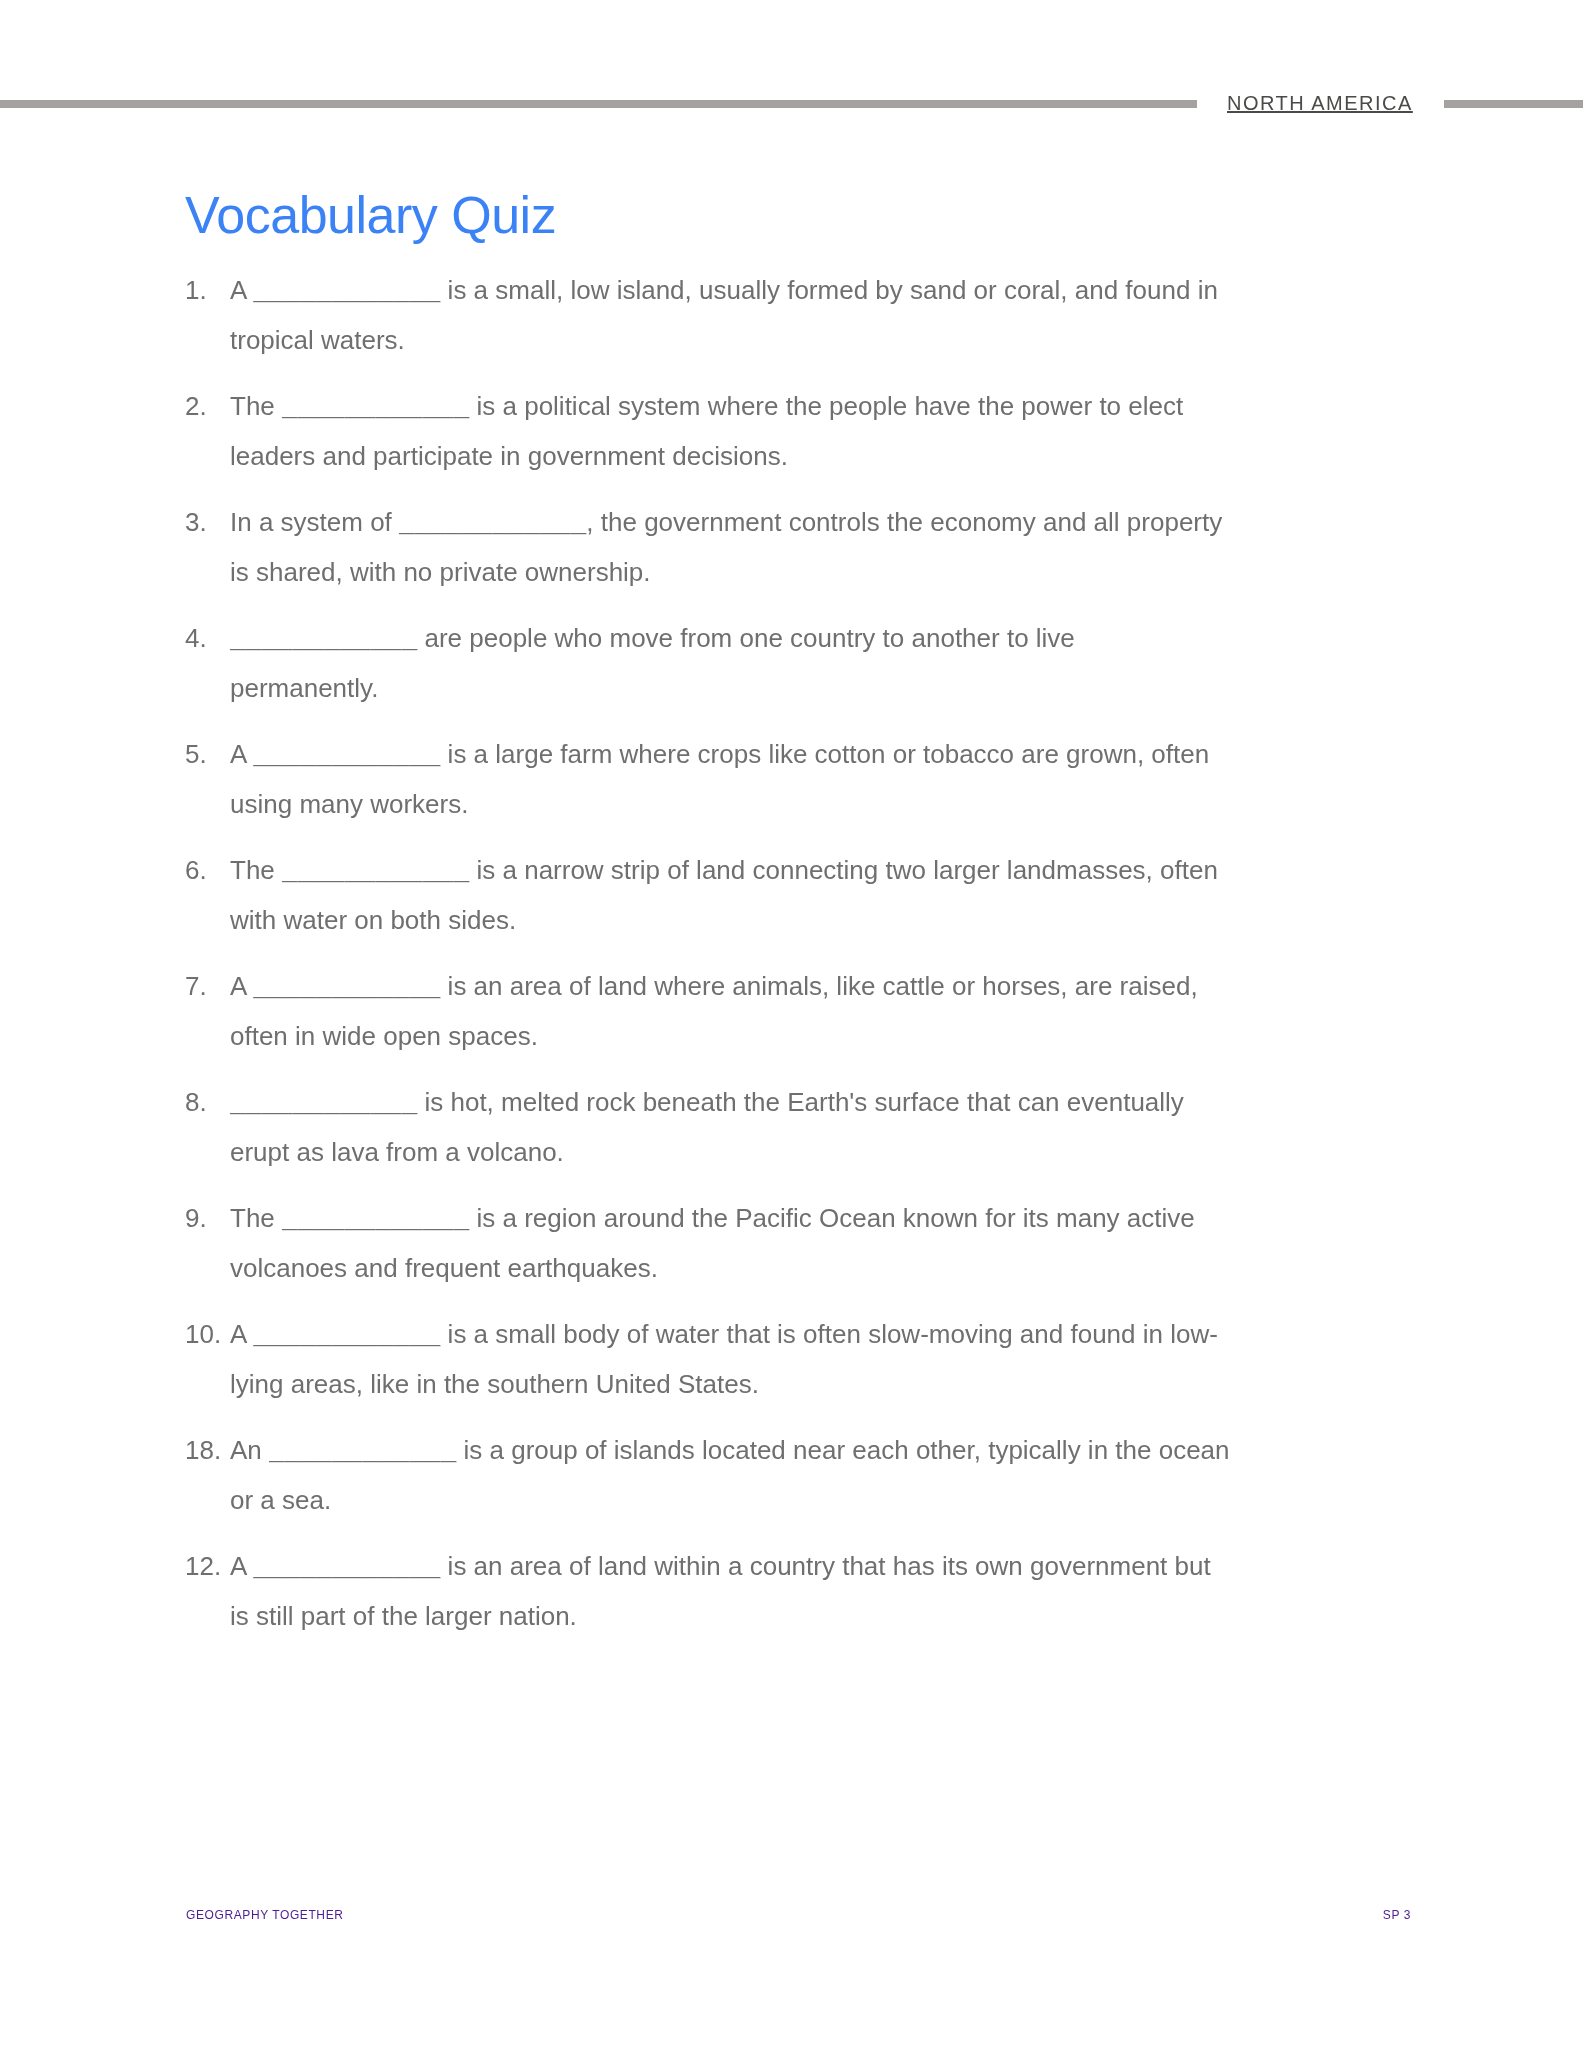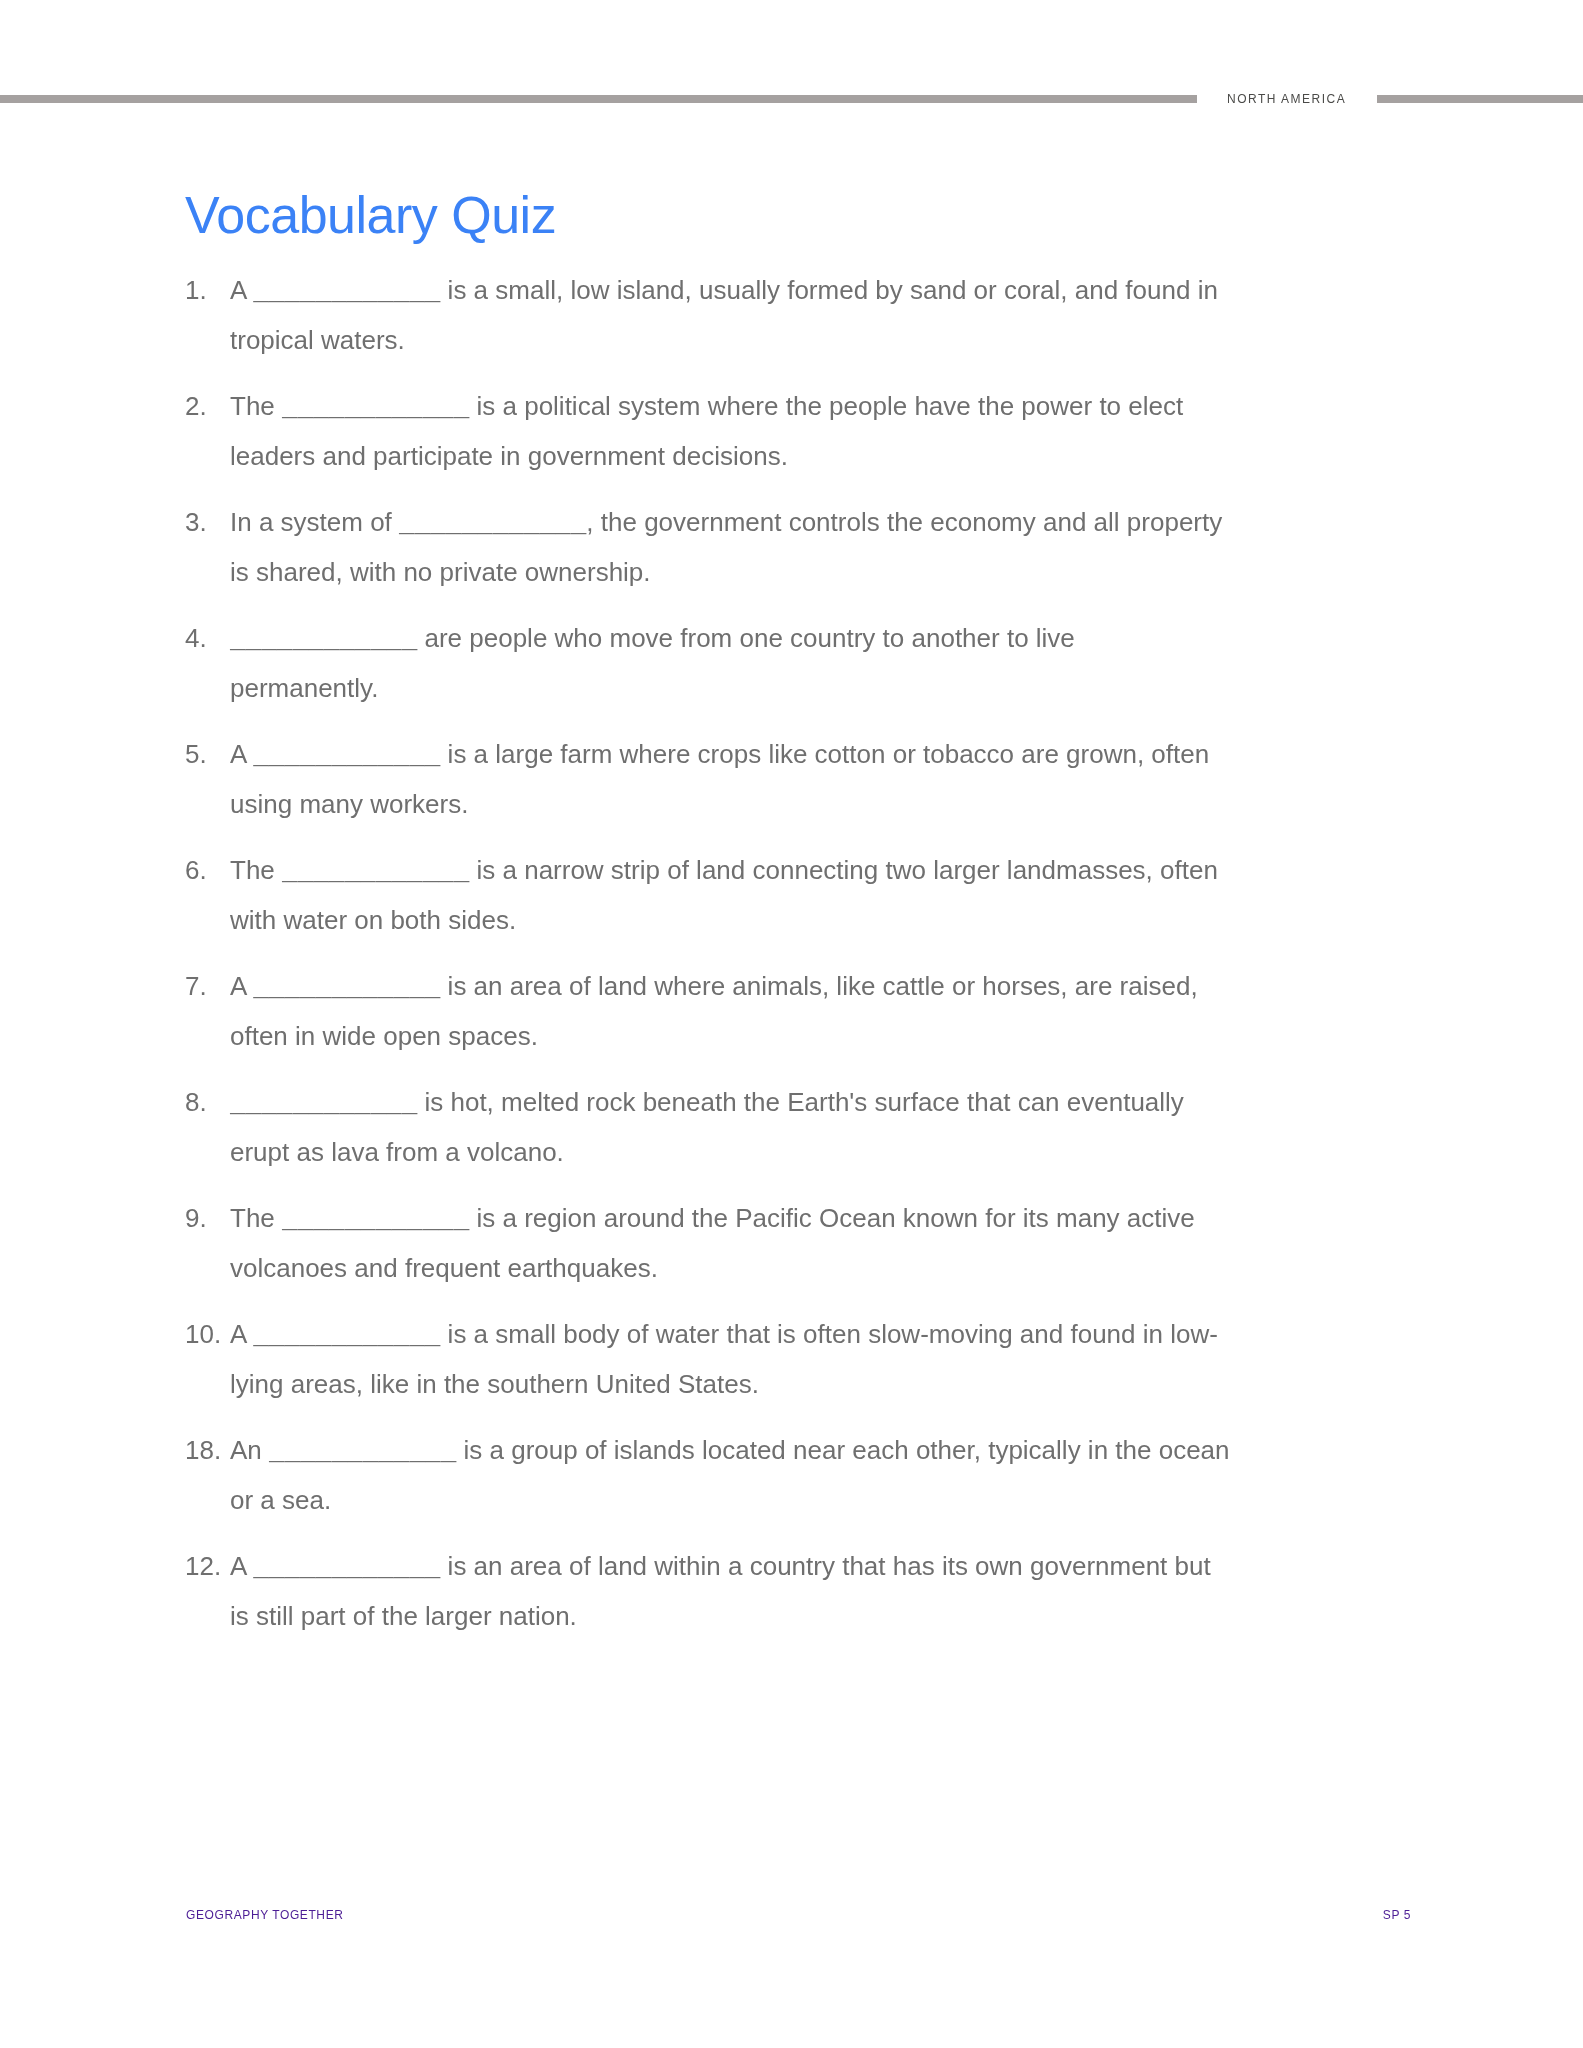--- a/index.html
+++ b/index.html
@@ -17,24 +17,25 @@
     position: absolute;
     top: 92px; left: 0; right: 0;
     display: flex;
     align-items: center;
   }
   .rule { height: 8px; background: #a5a1a0; }
   .rule-left { width: 1197px; flex: 0 0 auto; }
   .rule-right { flex: 1 1 auto; }
   .section-label {
     margin: 0 31px 0 30px;
-    font-size: 12px;
+    font-size: 20px;
     letter-spacing: 1.5px;
     color: #4a4a48;
     white-space: nowrap;
+    text-decoration: underline;
   }
   
   main {
     position: absolute;
     top: 0; left: 185px; right: 148px;
   }
   .page-title {
     margin-top: 186px;
     font-size: 52px;
     font-weight: 300;
@@ -126,16 +127,16 @@
         </div>
         <div class="q-item">
           <span class="q-num">12.</span>
           <div class="q-text">A <span class="blank">____________</span> is an area of land within a country that has its own government but<br>is still part of the larger nation.</div>
         </div>
       </div>
   </main>
 
   <footer>
     <span>GEOGRAPHY TOGETHER</span>
-    <span>SP 5</span>
+    <span>SP 3</span>
   </footer>
 
 </div>
 
 </body></html>

